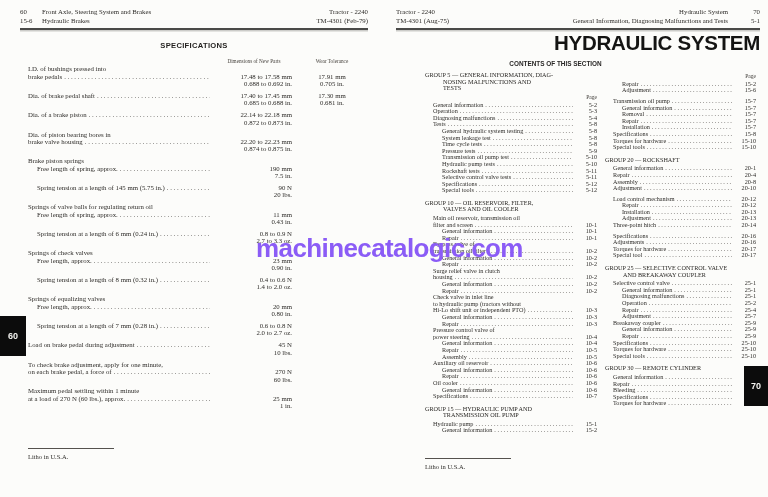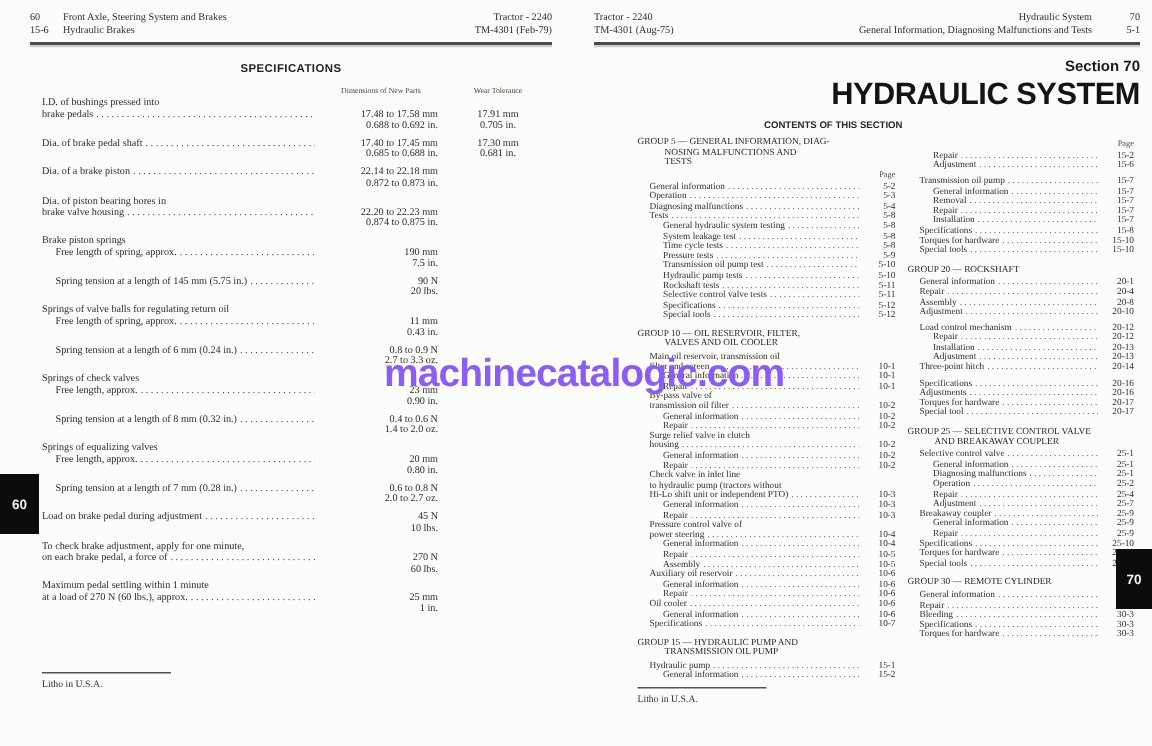--- a/index.html
+++ b/index.html
@@ -365,21 +365,20 @@
           <span class="pg-num">70</span>
         </div>
         <div class="hline">
           <span>General Information, Diagnosing Malfunctions and Tests</span>
           <span class="pg-num">5-1</span>
         </div>
       </div>
     </header>
     <div class="rule"></div>
 
-    <div class="sec-label">Section 70</div>
     <h1 class="big-title">HYDRAULIC SYSTEM</h1>
     <div class="contents-label">CONTENTS OF THIS SECTION</div>
 
     <div class="toc">
       <div class="tcol" id="tocL">
           <div class="toc-block">
             <div class="toc-head">
               <div class="th-line">GROUP 5 — GENERAL INFORMATION, DIAG-</div>
               <div class="th-line cont">NOSING MALFUNCTIONS AND</div>
               <div class="th-line cont">TESTS</div>

